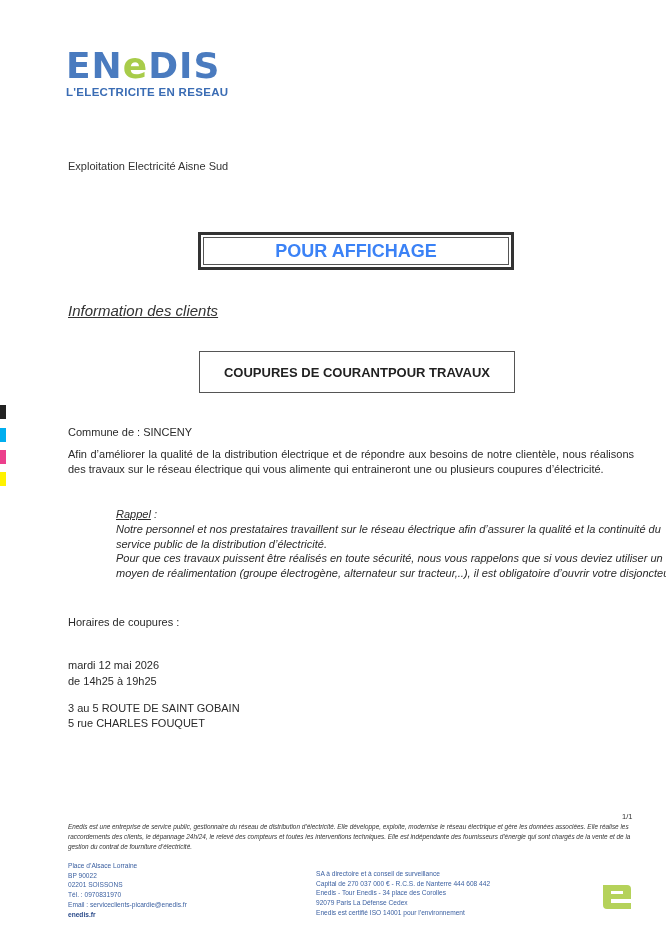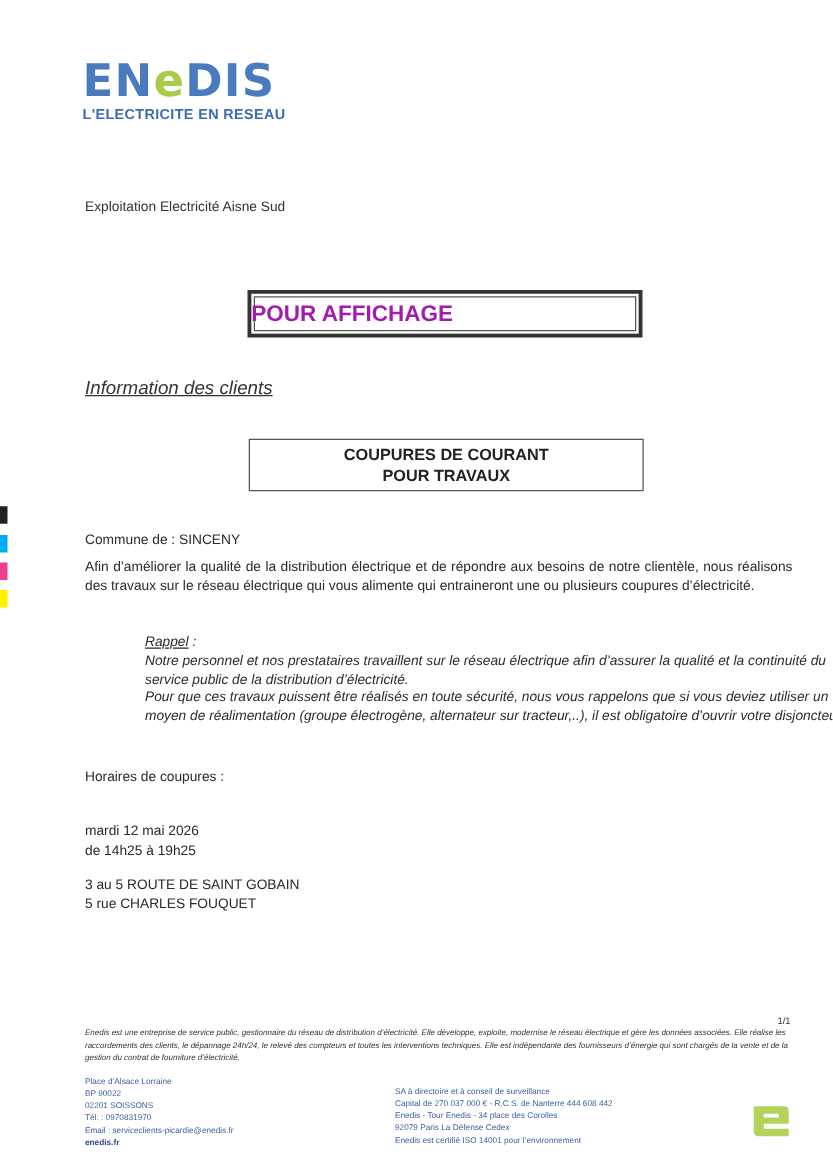--- a/index.html
+++ b/index.html
@@ -16,30 +16,30 @@
   }
   .logo-word .green { color:#a8cc4a; }
   .logo-tag {
     left:66px; top:86px; font-size:11.5px; font-weight:bold; color:#3a6cb4;
     letter-spacing:0.3px;
   }
   .unit { left:68px; top:160px; font-size:11px; color:#333; }
   .box-affichage {
     left:198px; top:232px; width:310px; height:32px;
     border:3px solid #333; box-shadow: inset 0 0 0 2px #fff, inset 0 0 0 3px #555;
-    display:flex; align-items:center; justify-content:flex-start;
-    font-size:18px; font-weight:bold; color:#a21caf;
+    display:flex; align-items:center; justify-content:center;
+    font-size:18px; font-weight:bold; color:#3b82f6;
   }
   .info-title {
     left:68px; top:302px; font-size:15px; font-style:italic; text-decoration:underline; color:#333;
   }
   .box-coupures {
     left:199px; top:351px; width:314px; height:40px;
     border:1px solid #555;
-    display:flex; flex-direction:column; align-items:center; justify-content:center;
+    display:flex; align-items:center; justify-content:center;
     font-size:13px; font-weight:bold; color:#222; line-height:17px;
   }
   .commune { left:68px; top:426px; font-size:11px; }
   .intro { left:68px; top:447px; width:566px; font-size:11px; line-height:15px; text-align:justify; }
   .rappel { left:68px; top:507px; width:566px; font-size:11px; line-height:14.8px; font-style:italic;margin-left:48px; }
   .rappel .lbl { text-decoration:underline; }
   .horaires { left:68px; top:616px; font-size:11px; }
   .date { left:68px; top:657px; font-size:11px; line-height:16px; }
   .lieux { left:68px; top:701px; font-size:11px; line-height:15px; }
   .cmyk { left:0; width:6px; height:14px; }

